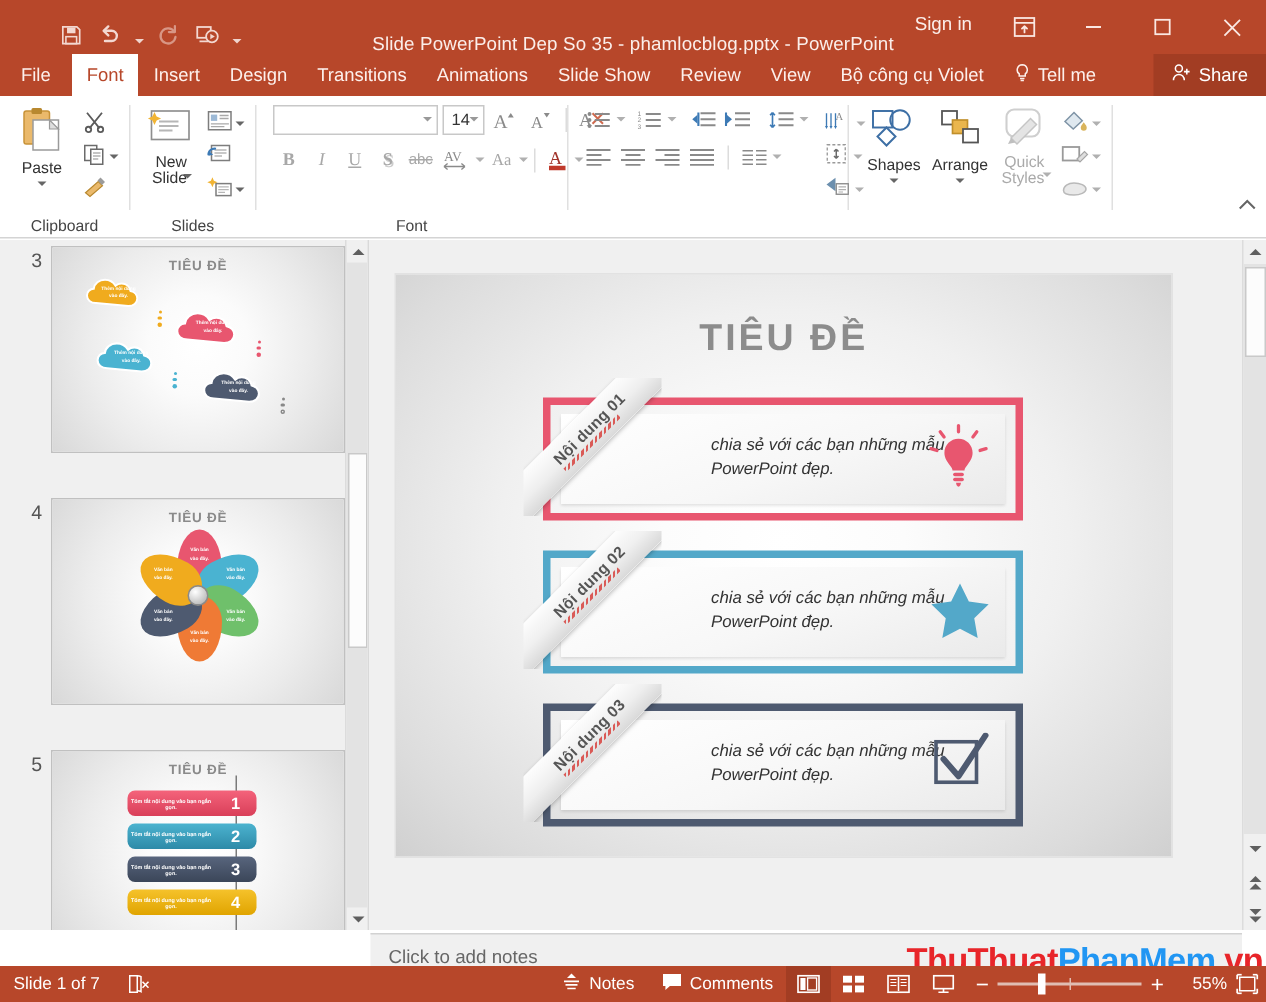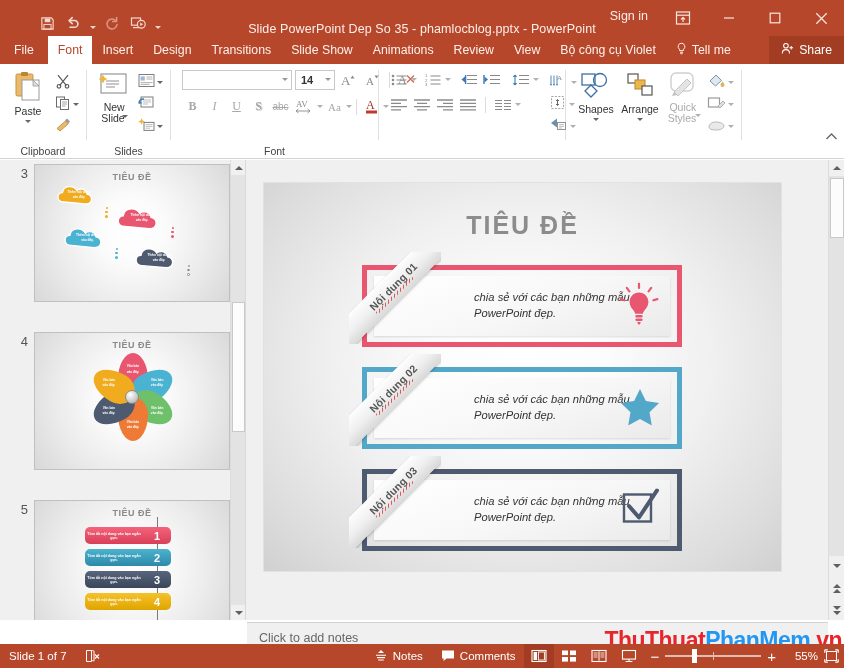--- a/index.html
+++ b/index.html
@@ -79,21 +79,21 @@
   .caret.dimmed{ border-top-color:#b0b0b0; }
 
   .fontrow1{ display:flex; align-items:center; gap:3px; }
   .fontrow2{ display:flex; align-items:center; gap:1px; margin-top:4px;}
   .combo{
     height:20px; border:1px solid #c8c8c8; background:#fff; display:flex; align-items:center;
     justify-content:space-between; padding:0 3px 0 5px; font-size:11px; color:#333; cursor:text;
   }
   .combo .caret{ border-top-color:#999;}
   .fname{ width:110px; }
-  .fsize{ width:40px;font-weight:bold; }
+  .fsize{ width:28px; }
   .fbtn{
     min-width:21px; height:21px; display:flex; align-items:center; justify-content:center;
     font-size:12px; color:#444; cursor:pointer; padding:0 2px;
   }
   .fbtn.dim{ color:#a8a8a8; }
   .vsep{ width:1px; height:16px; background:#dcdcdc; margin:0 3px; }
 
   .pgrid{ display:flex; flex-direction:column; }
   .prow{ display:flex; align-items:center; gap:1px; }
   .pbtn{ width:22px; height:21px; display:flex; align-items:center; justify-content:center; cursor:pointer;}
@@ -281,22 +281,22 @@
       </div>
     </div>
   </div>
 
   <div class="tabrow">
     <div class="tab file">File</div>
     <div class="tab active">Font</div>
     <div class="tab">Insert</div>
     <div class="tab">Design</div>
     <div class="tab">Transitions</div>
+    <div class="tab">Animations</div>
     <div class="tab">Slide Show</div>
-    <div class="tab">Animations</div>
     <div class="tab">Review</div>
     <div class="tab">View</div>
     <div class="tab">Bộ công cụ Violet</div>
     <div class="tellme">
       <span>
         <svg width="11" height="13" viewBox="0 0 11 13">
             <path d="M5.5 1.2a3.4 3.4 0 0 0-2 6.1v1.3h4V7.3a3.4 3.4 0 0 0-2-6.1z" fill="none" stroke="#fdf0ec" stroke-width="1"></path>
             <path d="M4 10.3h3M4.4 11.7h2.2" stroke="#fdf0ec" stroke-width="1"></path>
           </svg>
       </span>

